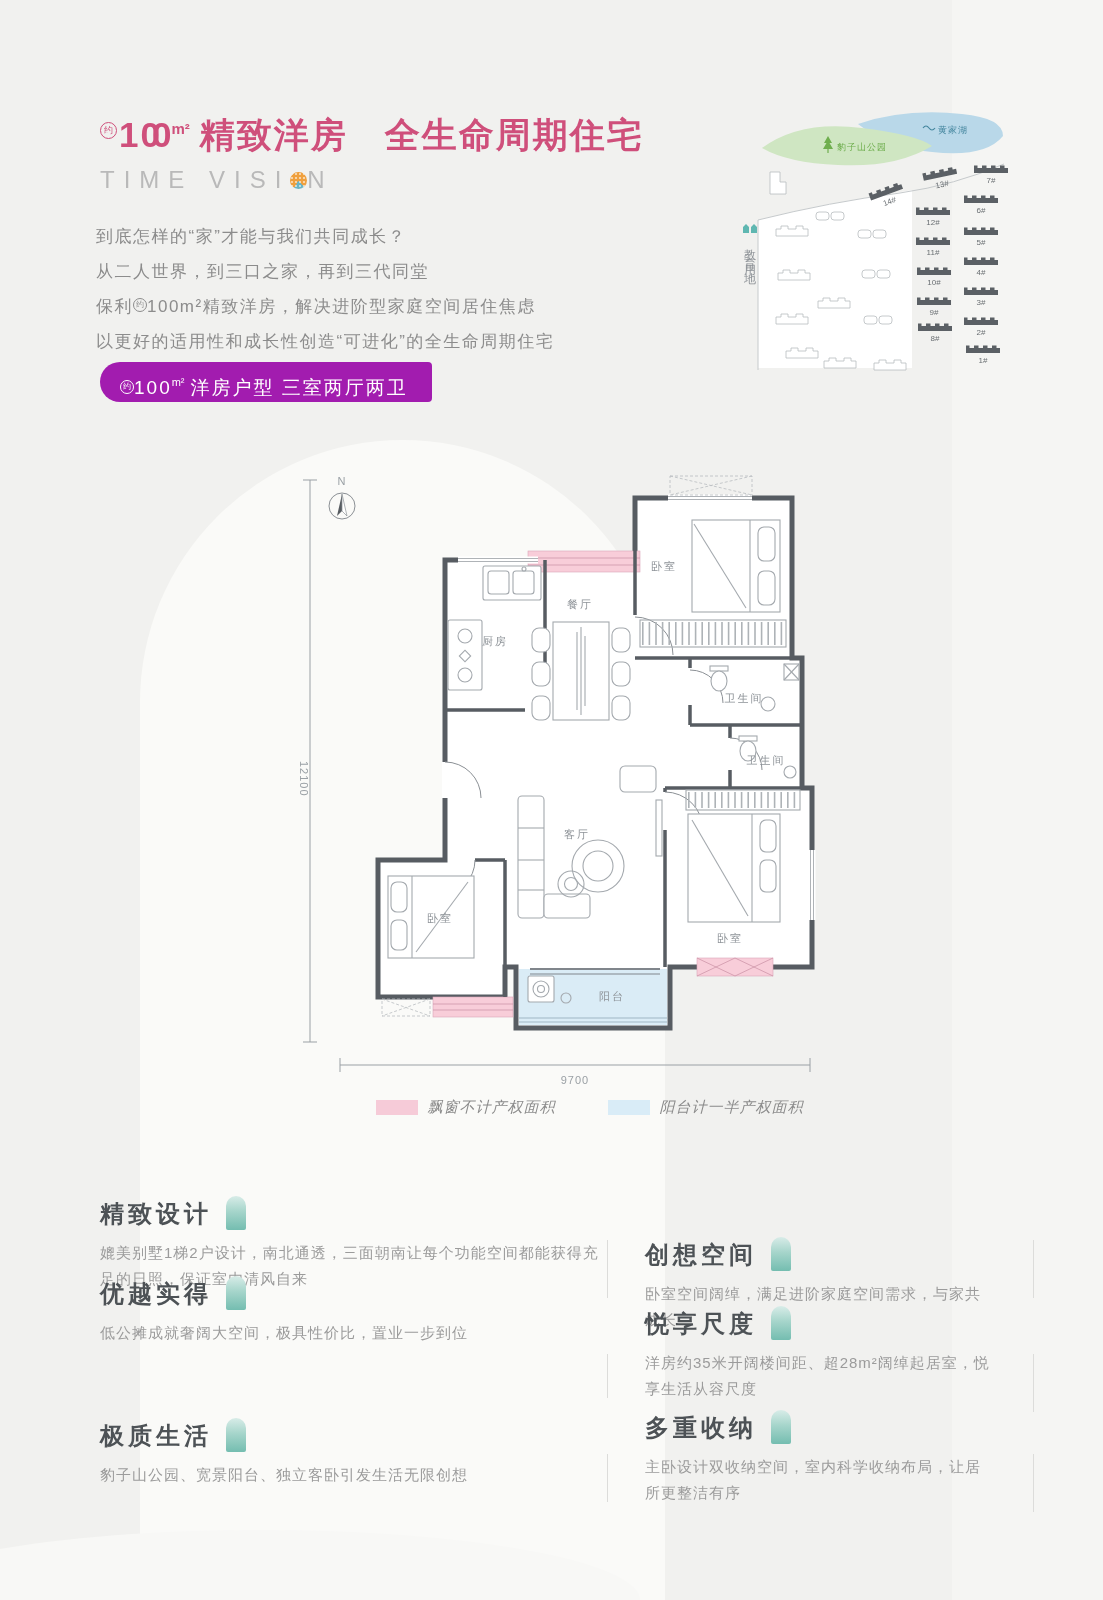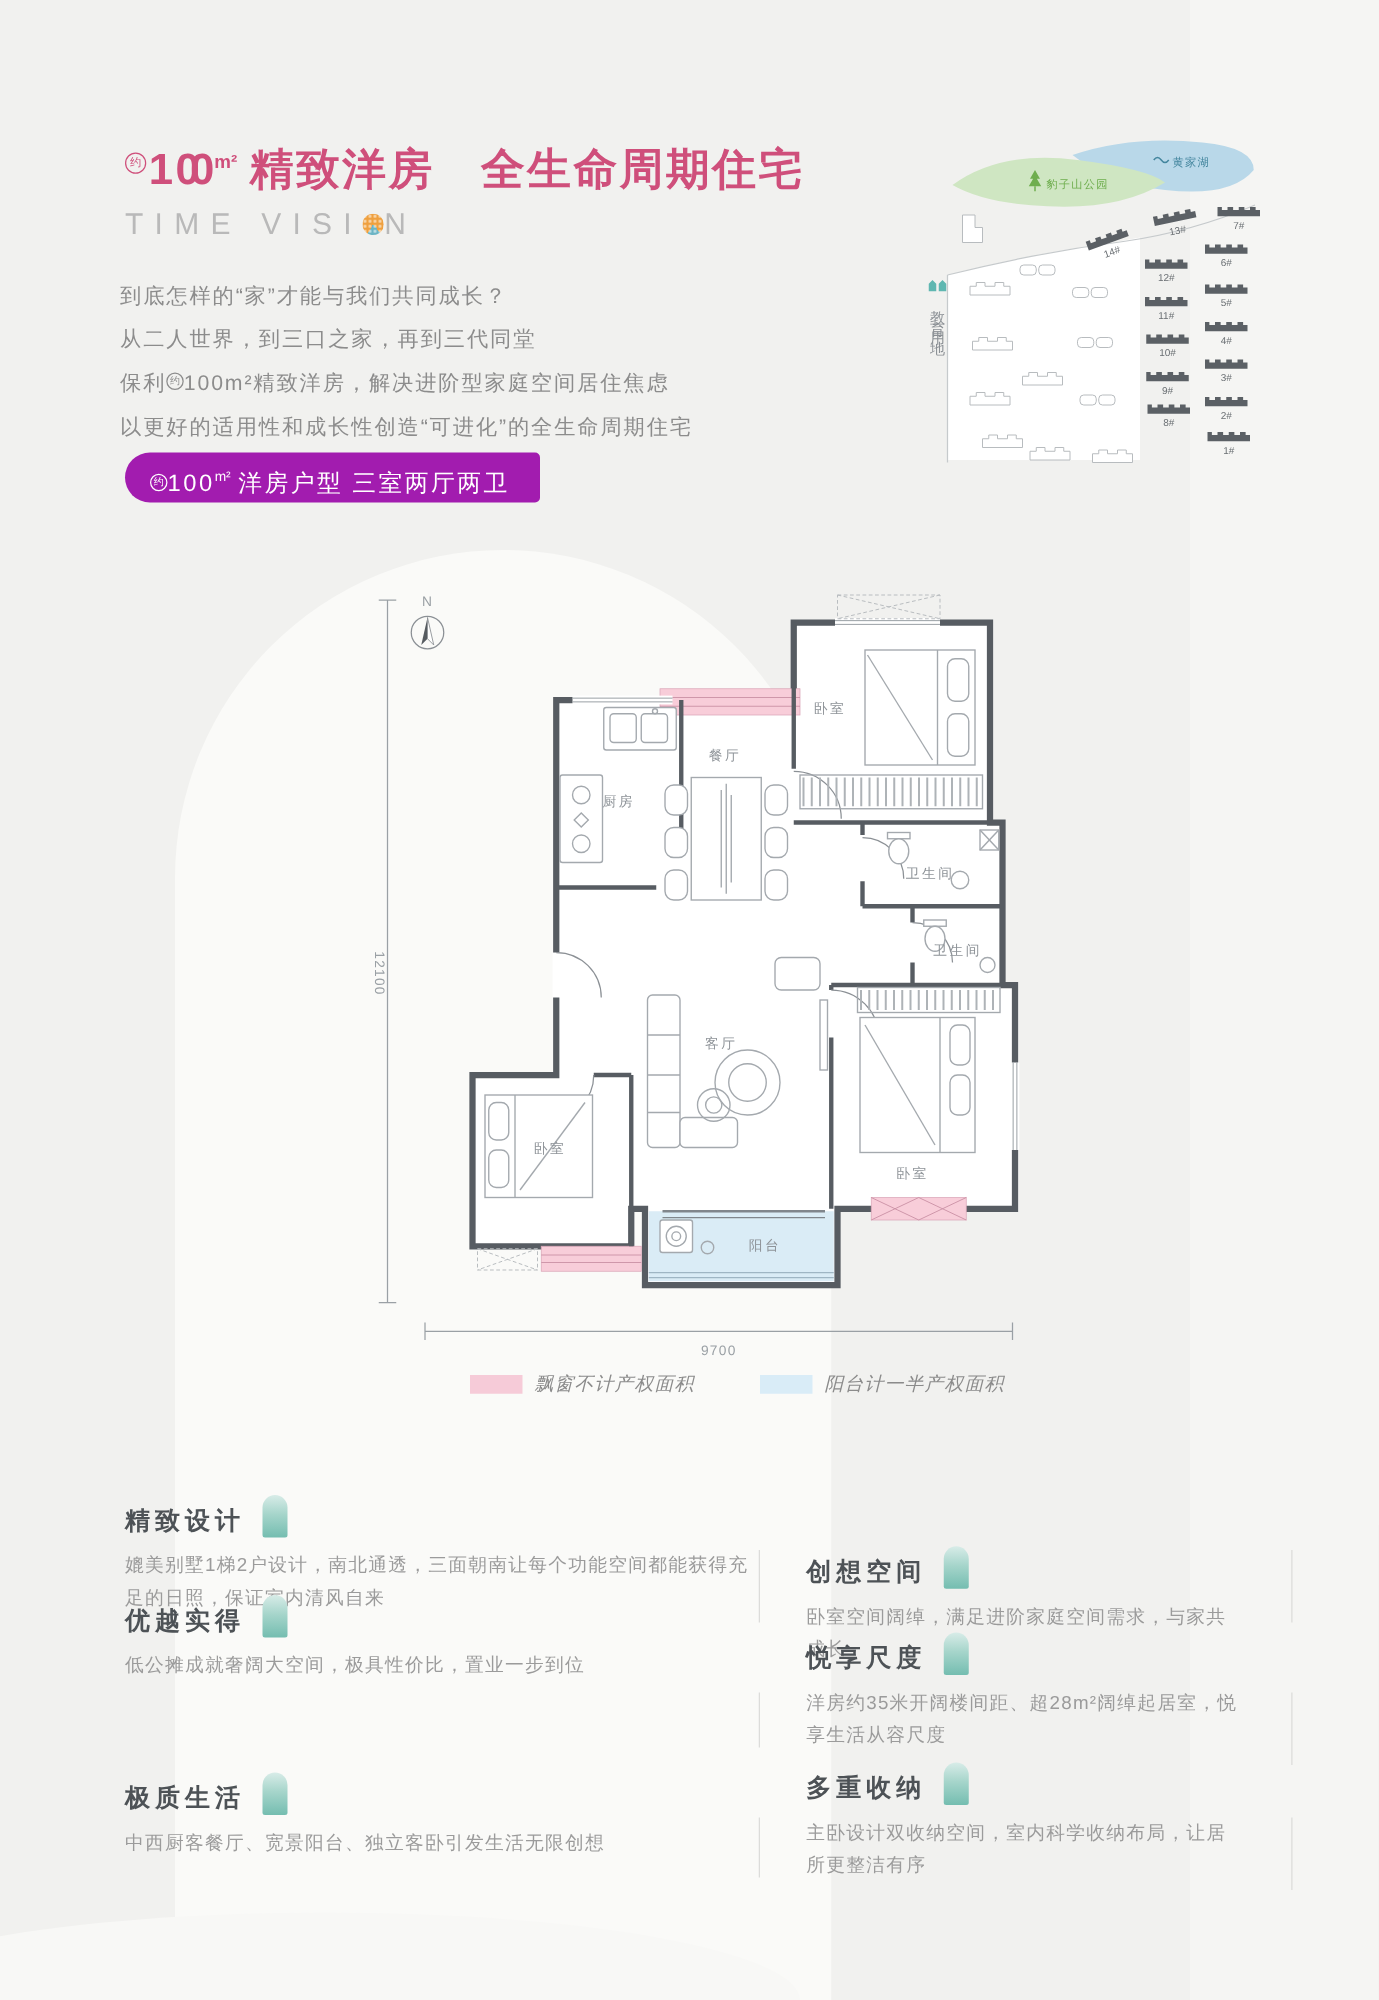--- a/index.html
+++ b/index.html
@@ -56,21 +56,21 @@
       justify-content:center;gap:52px;transform:translateX(38px);}
   .legend-item{display:flex;align-items:center;gap:10px;font-size:15px;
       color:#8b8b8b;letter-spacing:1px;font-style:italic;}
   .swatch{width:42px;height:15px;display:inline-block;}
   .swatch-pink{background:#f6cbd8;}
   .swatch-blue{background:#d9ecf7;}
 
   
   .feature{position:absolute;}
   .feature-head{display:flex;align-items:flex-end;margin-bottom:10px;}
-  .feature-title{font-size:20px;font-weight:bold;color:#4d5256;letter-spacing:4px;}
+  .feature-title{font-size:24px;font-weight:bold;color:#4d5256;letter-spacing:4px;}
   .arch-icon{display:inline-block;width:20px;height:34px;margin-left:14px;
       border-radius:10px 10px 2px 2px;
       background:linear-gradient(180deg,#d8ece8 0%,#a6d5cb 45%,#74bdb0 100%);}
   .feature-body{font-size:15px;color:#9b9b9b;line-height:1.7;letter-spacing:1px;}
   .vline{position:absolute;width:1px;background:#dcdcda;}
 </style>
 </head>
 <body>
 
 <div class="band-right"></div>
@@ -421,21 +421,21 @@
     <span class="feature-title">悦享尺度</span>
     <span class="arch-icon"></span>
   </div>
   <div class="feature-body">洋房约35米开阔楼间距、超28m²阔绰起居室，悦享生活从容尺度</div>
 </div>
 <div class="feature" style="left:100px;top:1418px;width:505px;">
   <div class="feature-head">
     <span class="feature-title">极质生活</span>
     <span class="arch-icon"></span>
   </div>
-  <div class="feature-body">中西厨客餐厅、宽景阳台、独立客卧引发生活无限创想</div>
+  <div class="feature-body">豹子山公园、宽景阳台、独立客卧引发生活无限创想</div>
 </div>
 <div class="feature" style="left:645px;top:1410px;width:350px;">
   <div class="feature-head">
     <span class="feature-title">多重收纳</span>
     <span class="arch-icon"></span>
   </div>
   <div class="feature-body">主卧设计双收纳空间，室内科学收纳布局，让居所更整洁有序</div>
 </div>
 
 <div class="vline" style="left:607px;top:1240px;height:58px;"></div>

